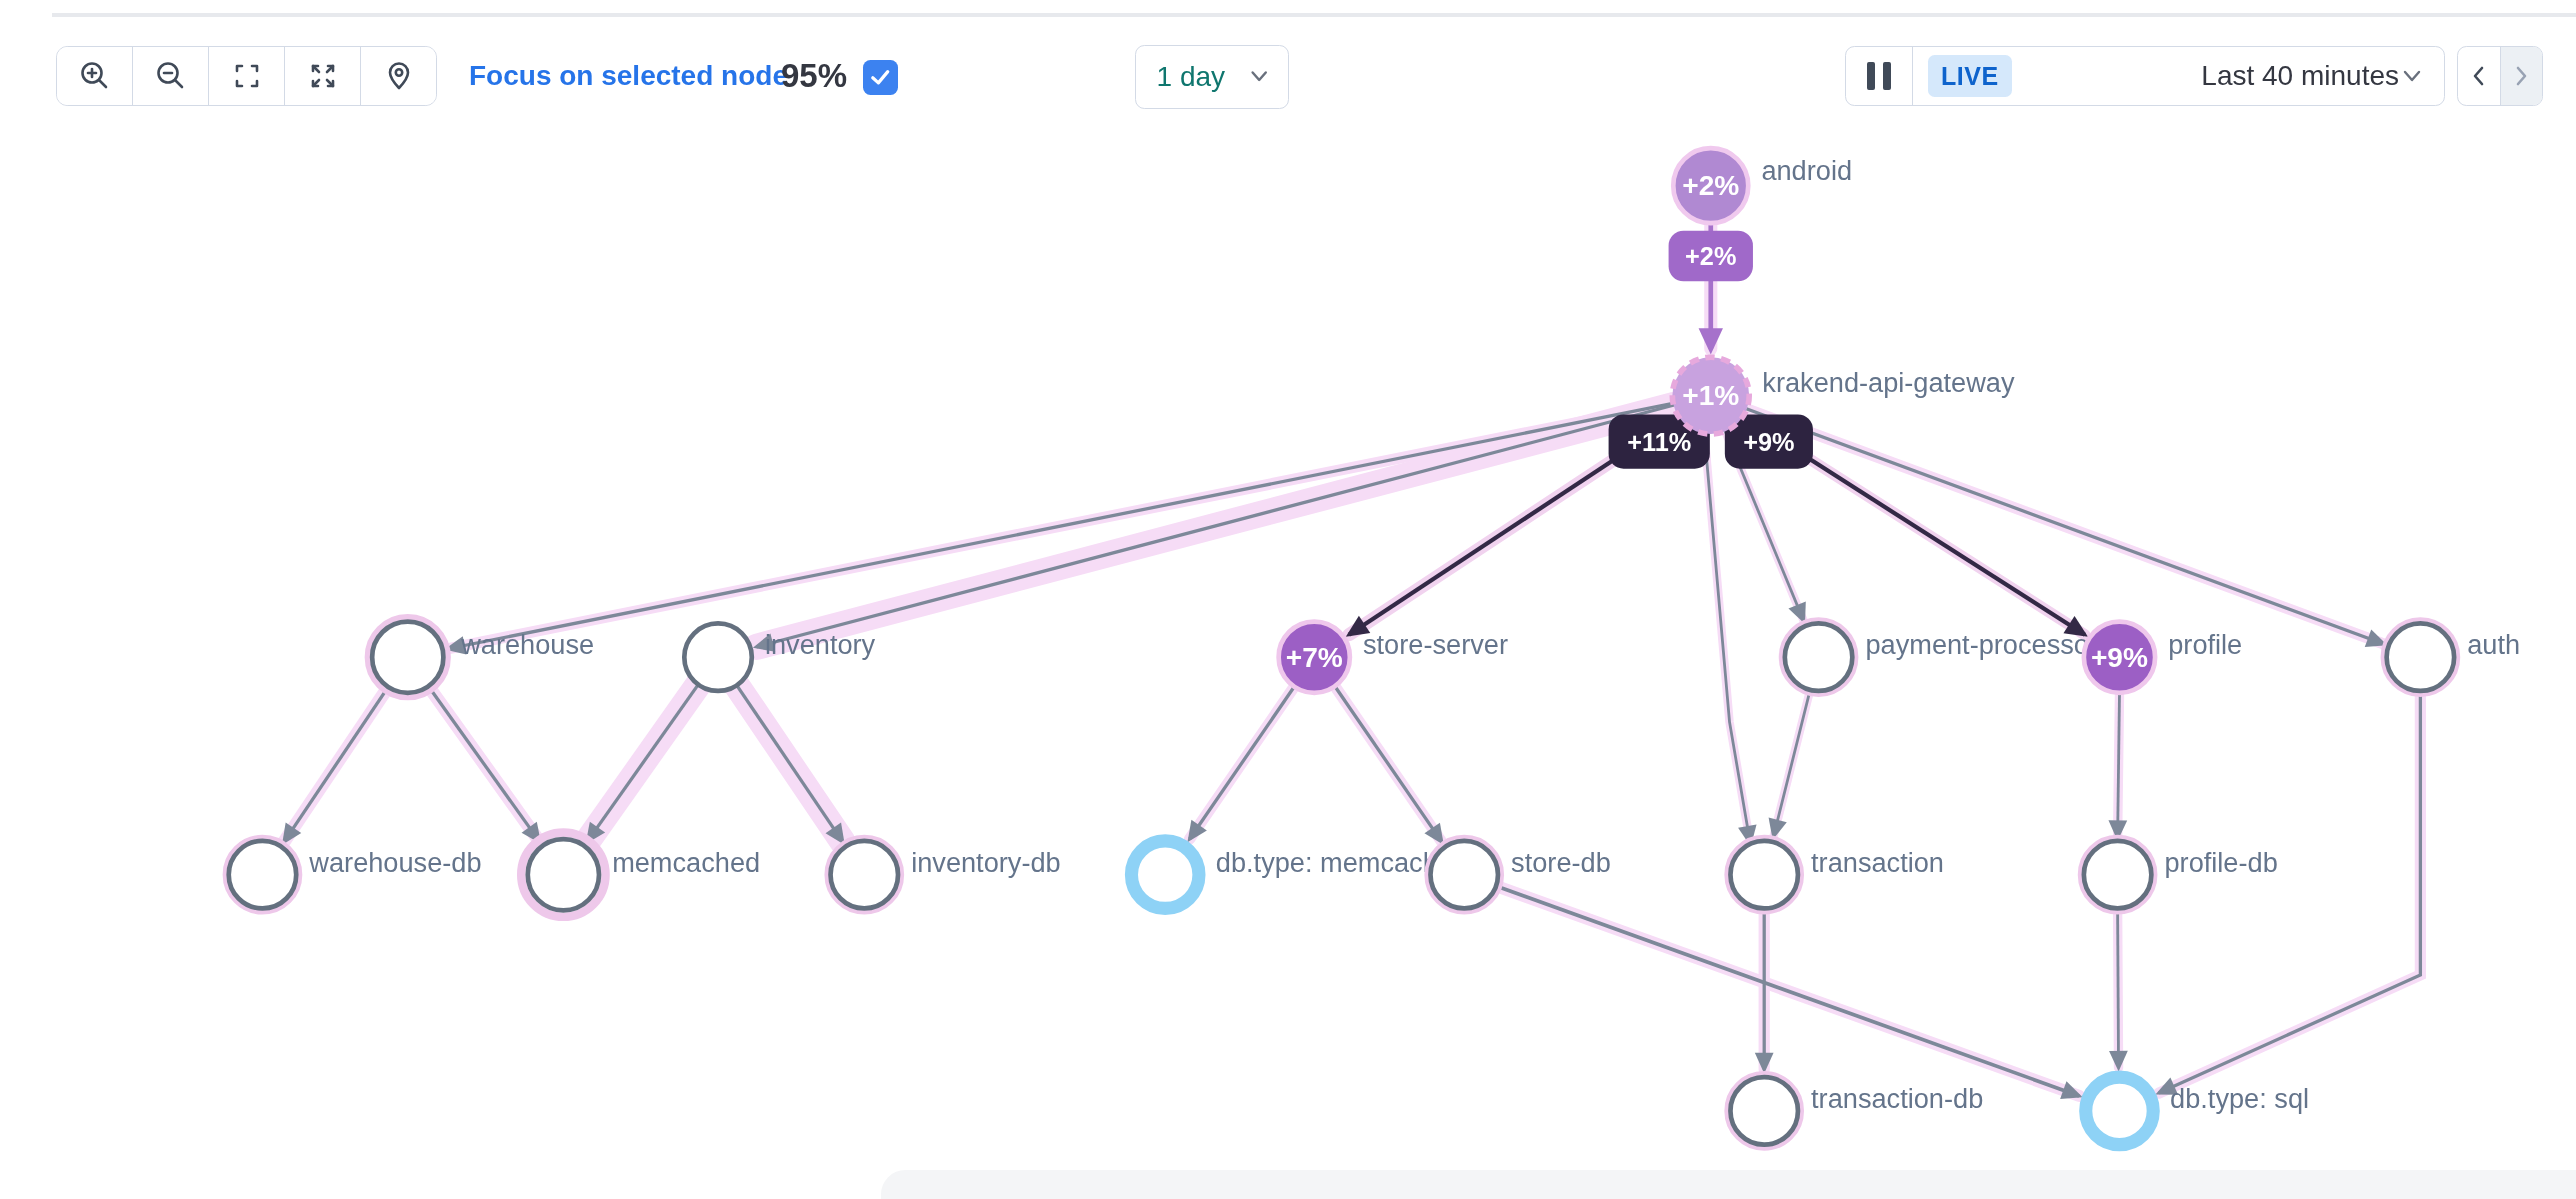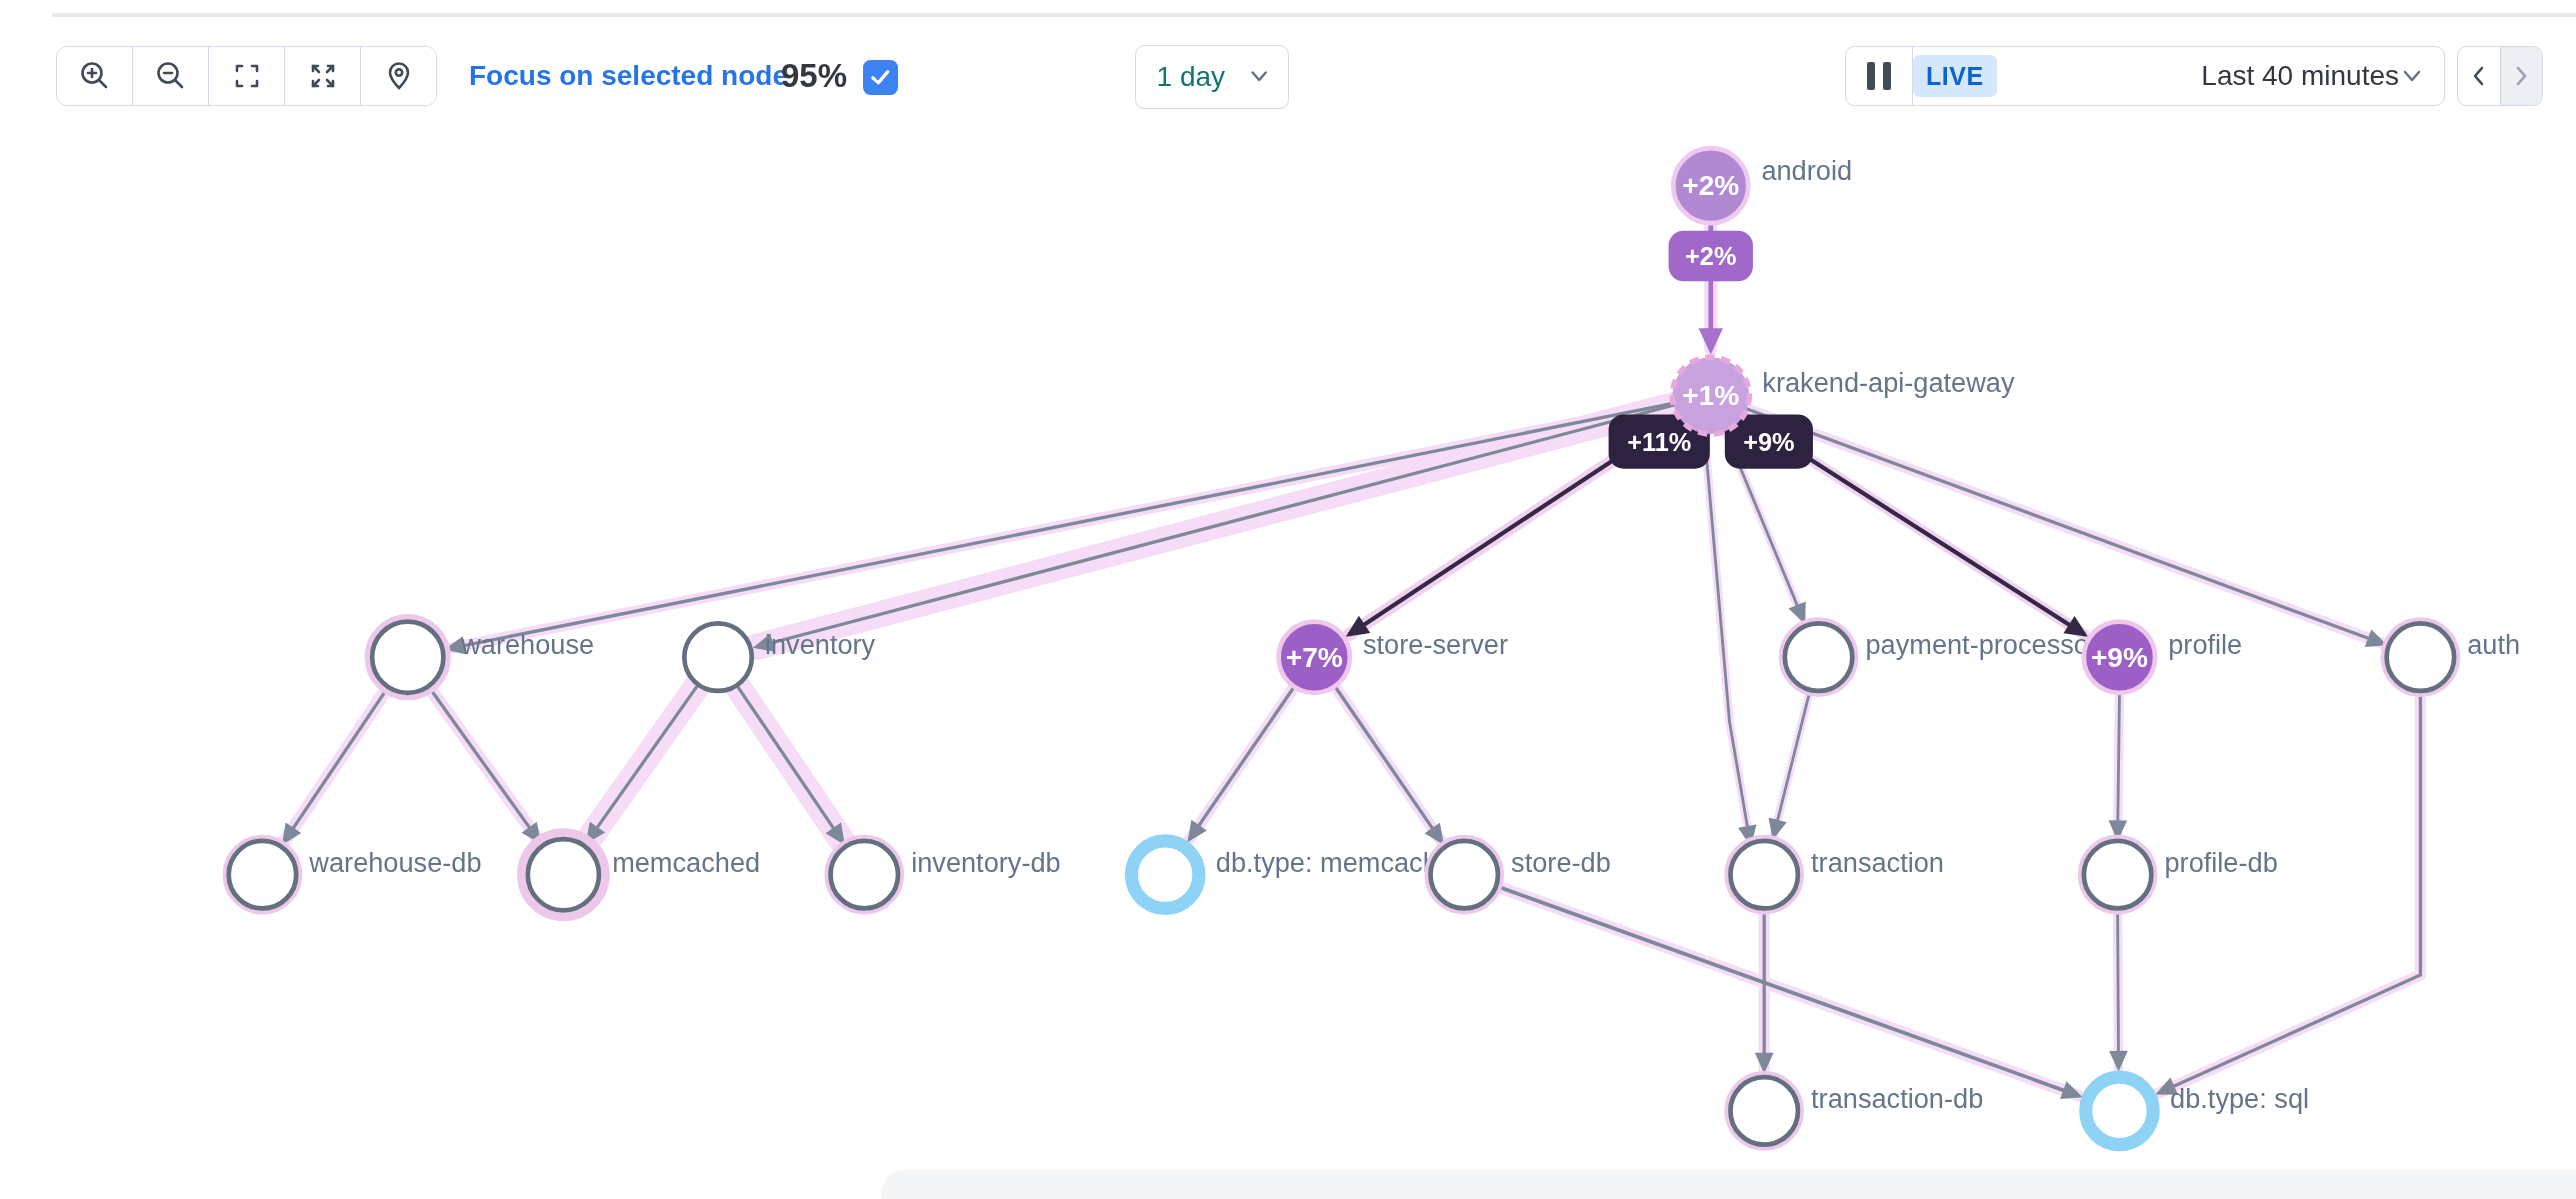--- a/index.html
+++ b/index.html
@@ -29,21 +29,21 @@
                    color:#343741; font-size:28px; font-weight:700; }
   .window-select { position:absolute; left:1135px; top:7.5px; width:154px; height:64px; background:#fff;
                    border:1.9px solid #d3dae6; border-radius:9.4px; display:flex; align-items:center;
                    justify-content:space-between; padding:0 17px 0 20.6px; cursor:pointer;
                    color:#0f766e; font-size:28px; }
   .live-group { position:absolute; left:1845px; top:9.4px; width:600px; height:60px; background:#fff;
                 border:1.9px solid #d3dae6; border-radius:9.4px; display:flex; align-items:center; }
   .pause-btn { width:67px; height:100%; display:flex; align-items:center; justify-content:center;
                gap:7.5px; border-right:1.9px solid #d3dae6; cursor:pointer; }
   .pause-bar { width:8.4px; height:28px; background:#404a58; border-radius:1.9px; }
-  .live-badge { background:#d5e8fb; color:#0e63cc; font-size:25px; font-weight:700;
+  .live-badge { margin-left:15px; background:#d5e8fb; color:#0e63cc; font-size:25px; font-weight:700;
                 padding:6.6px 13px; border-radius:6.6px; letter-spacing:0.5px; }
   .live-text { margin-left:17px; color:#343741; font-size:28px; flex:1 1 auto; }
   .live-chevron { margin-right:19px; }
   .nav-group { position:absolute; left:2457px; top:9.4px; width:86px; height:60px; background:#fff;
                border:1.9px solid #d3dae6; border-radius:9.4px; display:flex; overflow:hidden; }
   .nav-btn { flex:1 1 0; display:flex; align-items:center; justify-content:center; cursor:pointer; }
   .nav-btn.prev { border-right:1.9px solid #d3dae6; }
   .nav-btn.next { background:#ecf0f4; }
 
   

